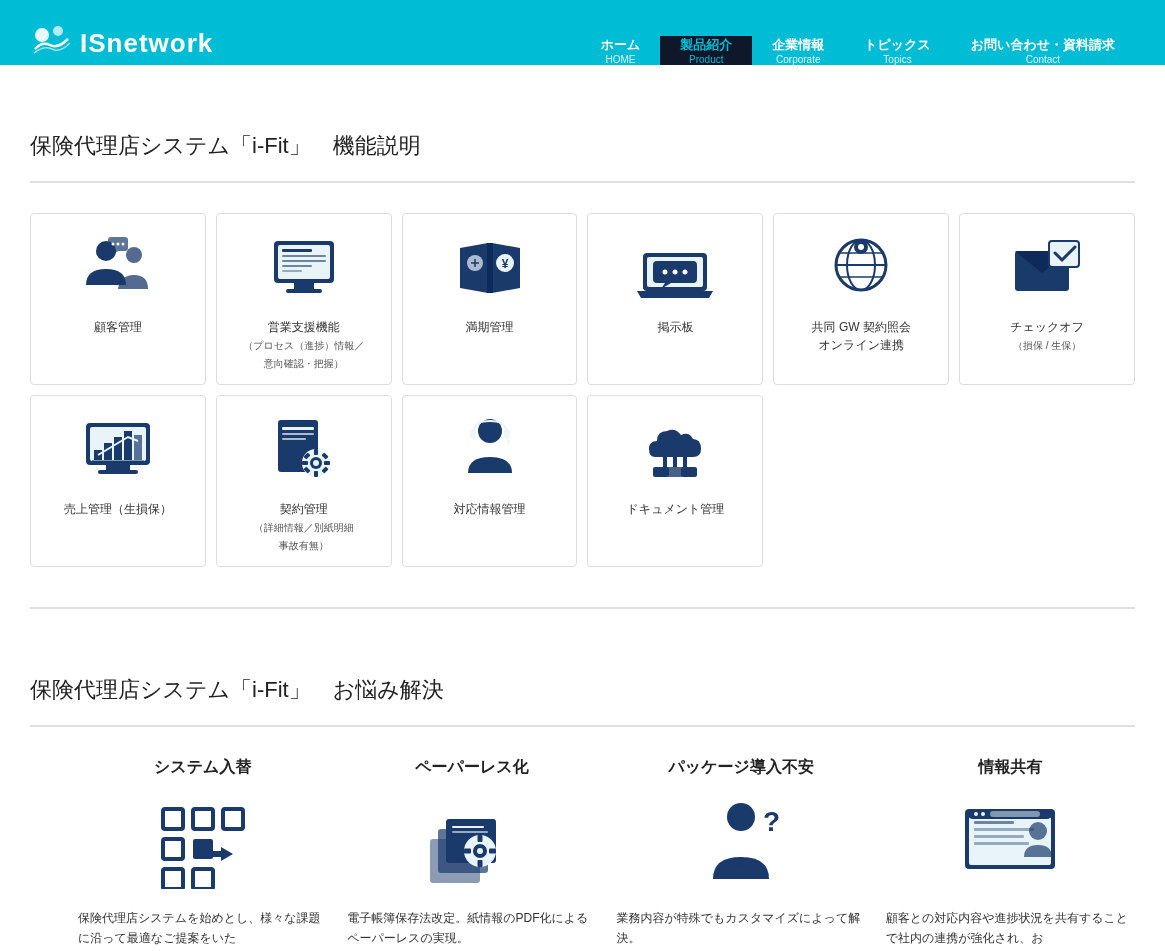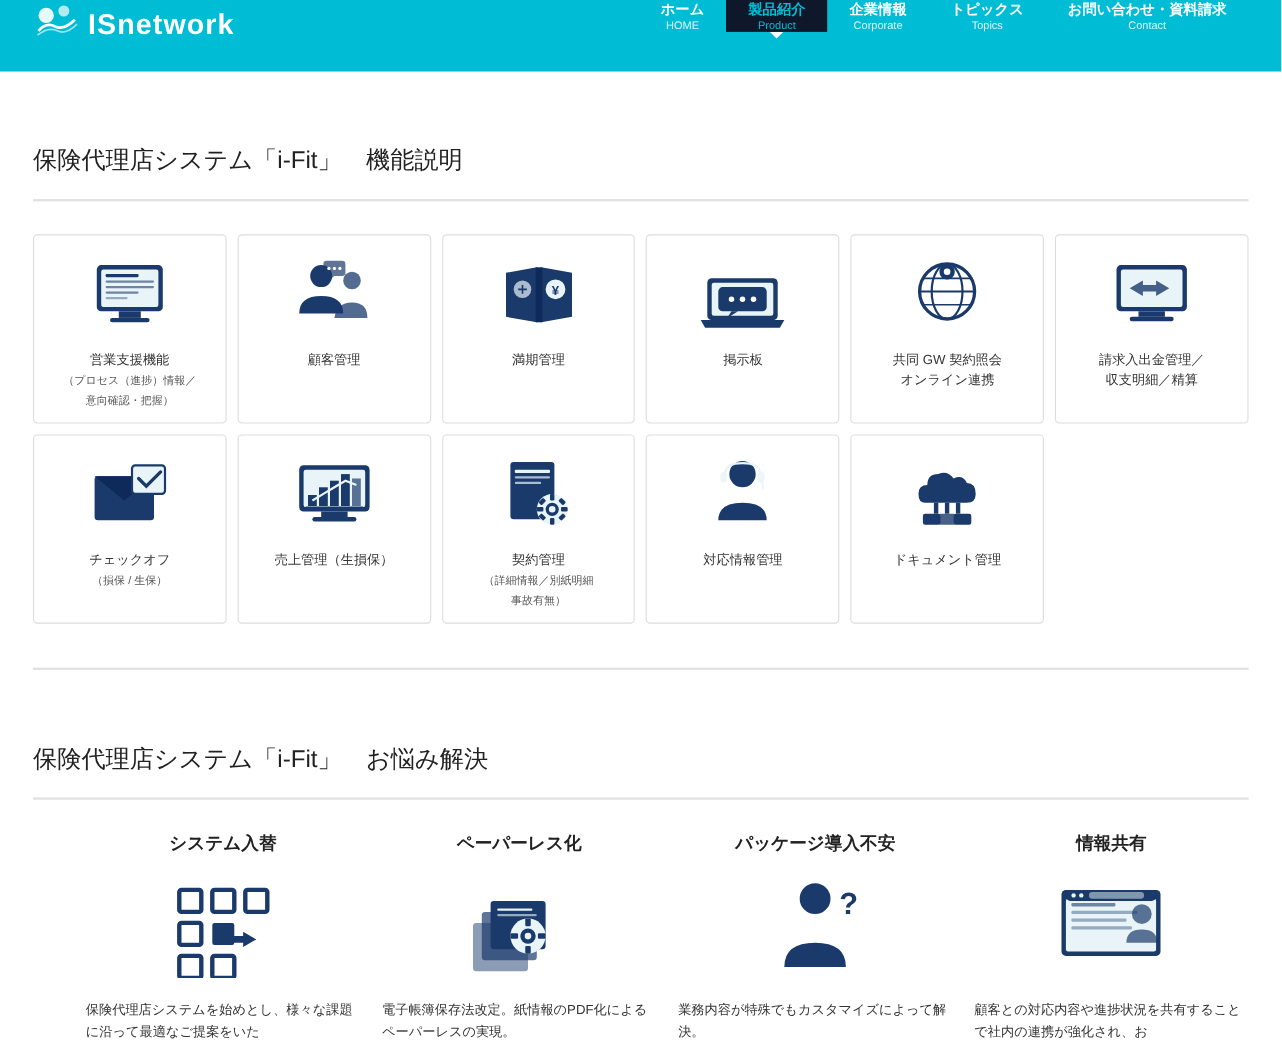--- a/index.html
+++ b/index.html
@@ -3,21 +3,21 @@
   <meta charset="utf-8">
   <style>
     * { box-sizing: border-box; margin: 0; padding: 0; }
     body { font-family: 'Hiragino Kaku Gothic Pro', 'Meiryo', 'MS PGothic', sans-serif; background: #fff; color: #222; font-size: 14px; }
 
     
     #header {
       background: #00bcd4;
       height: 65px;
       display: flex;
-      align-items: flex-start;
+      align-items: flex-end;
       justify-content: space-between;
       padding: 0 30px;
     }
     #logo {
       display: flex;
       align-items: center;
       gap: 6px;
     }
     #logo-icon {
       width: 44px;
@@ -212,20 +212,39 @@
 <div id="main">
 
   <h2 class="section-title">保険代理店システム「i-Fit」　機能説明</h2>
 
   <div class="feature-grid">
 
     <div class="feature-card">
       <div class="feature-icon">
         <svg viewBox="0 0 80 70" xmlns="http://www.w3.org/2000/svg">
 
+          <circle cx="28" cy="18" r="10" fill="#1a3a6b"></circle>
+          <path d="M8 52 Q8 36 28 36 Q48 36 48 52" fill="#1a3a6b"></path>
+          <circle cx="56" cy="22" r="8" fill="#1a3a6b" opacity="0.75"></circle>
+          <path d="M40 56 Q42 42 56 42 Q70 42 70 56" fill="#1a3a6b" opacity="0.75"></path>
+
+          <rect x="30" y="4" width="20" height="14" rx="3" fill="#1a3a6b" opacity="0.7"></rect>
+          <path d="M34 18 L32 24 L40 18Z" fill="#1a3a6b" opacity="0.7"></path>
+          <circle cx="35" cy="11" r="1.5" fill="white"></circle>
+          <circle cx="40" cy="11" r="1.5" fill="white"></circle>
+          <circle cx="45" cy="11" r="1.5" fill="white"></circle>
+        </svg>
+      </div>
+      <div class="feature-label">顧客管理</div>
+    </div>
+
+    <div class="feature-card">
+      <div class="feature-icon">
+        <svg viewBox="0 0 80 70" xmlns="http://www.w3.org/2000/svg">
+
           <rect x="10" y="8" width="60" height="42" rx="4" fill="#1a3a6b"></rect>
           <rect x="14" y="12" width="52" height="34" rx="2" fill="#e8f4f8"></rect>
           <rect x="30" y="50" width="20" height="6" fill="#1a3a6b"></rect>
           <rect x="22" y="56" width="36" height="4" rx="2" fill="#1a3a6b"></rect>
 
           <rect x="18" y="16" width="30" height="3" rx="1" fill="#1a3a6b"></rect>
           <rect x="18" y="22" width="44" height="2" rx="1" fill="#1a3a6b" opacity="0.6"></rect>
           <rect x="18" y="27" width="44" height="2" rx="1" fill="#1a3a6b" opacity="0.6"></rect>
           <rect x="18" y="32" width="30" height="2" rx="1" fill="#1a3a6b" opacity="0.6"></rect>
           <rect x="18" y="37" width="20" height="2" rx="1" fill="#1a3a6b" opacity="0.4"></rect>
@@ -233,39 +252,20 @@
       </div>
       <div class="feature-label">
         営業支援機能<br><span class="sub">（プロセス（進捗）情報／<br>意向確認・把握）</span>
       </div>
     </div>
 
     <div class="feature-card">
       <div class="feature-icon">
         <svg viewBox="0 0 80 70" xmlns="http://www.w3.org/2000/svg">
 
-          <circle cx="28" cy="18" r="10" fill="#1a3a6b"></circle>
-          <path d="M8 52 Q8 36 28 36 Q48 36 48 52" fill="#1a3a6b"></path>
-          <circle cx="56" cy="22" r="8" fill="#1a3a6b" opacity="0.75"></circle>
-          <path d="M40 56 Q42 42 56 42 Q70 42 70 56" fill="#1a3a6b" opacity="0.75"></path>
-
-          <rect x="30" y="4" width="20" height="14" rx="3" fill="#1a3a6b" opacity="0.7"></rect>
-          <path d="M34 18 L32 24 L40 18Z" fill="#1a3a6b" opacity="0.7"></path>
-          <circle cx="35" cy="11" r="1.5" fill="white"></circle>
-          <circle cx="40" cy="11" r="1.5" fill="white"></circle>
-          <circle cx="45" cy="11" r="1.5" fill="white"></circle>
-        </svg>
-      </div>
-      <div class="feature-label">顧客管理</div>
-    </div>
-
-    <div class="feature-card">
-      <div class="feature-icon">
-        <svg viewBox="0 0 80 70" xmlns="http://www.w3.org/2000/svg">
-
           <path d="M10 15 L38 10 L38 60 L10 55Z" fill="#1a3a6b"></path>
           <path d="M70 15 L42 10 L42 60 L70 55Z" fill="#1a3a6b"></path>
           <rect x="37" y="10" width="6" height="50" fill="#0d2a5a"></rect>
 
           <circle cx="55" cy="30" r="10" fill="#e8f4f8" stroke="#1a3a6b" stroke-width="2"></circle>
           <text x="55" y="35" text-anchor="middle" font-size="12" fill="#1a3a6b" font-weight="bold">¥</text>
           <circle cx="25" cy="30" r="8" fill="#e8f4f8" opacity="0.7"></circle>
           <path d="M21 30 L29 30 M25 26 L25 34" stroke="#1a3a6b" stroke-width="1.5"></path>
         </svg>
       </div>
@@ -301,34 +301,20 @@
           <line x1="17" y1="44" x2="63" y2="44" stroke="#1a3a6b" stroke-width="1.5"></line>
 
           <circle cx="40" cy="14" r="7" fill="#1a3a6b"></circle>
           <path d="M40 20 L36 12 Q40 6 44 12Z" fill="#1a3a6b"></path>
           <circle cx="40" cy="14" r="3" fill="white"></circle>
         </svg>
       </div>
       <div class="feature-label">共同 GW 契約照会<br>オンライン連携</div>
     </div>
 
-    <div class="feature-card">
-      <div class="feature-icon">
-        <svg viewBox="0 0 80 70" xmlns="http://www.w3.org/2000/svg">
-
-          <rect x="8" y="8" width="64" height="42" rx="4" fill="#1a3a6b"></rect>
-          <rect x="12" y="12" width="56" height="34" rx="2" fill="#e8f4f8"></rect>
-          <rect x="28" y="50" width="24" height="5" fill="#1a3a6b"></rect>
-          <rect x="20" y="55" width="40" height="4" rx="2" fill="#1a3a6b"></rect>
-
-          <path d="M20 29 L32 22 L32 26 L44 26 L44 22 L56 29 L44 36 L44 32 L32 32 L32 36Z" fill="#1a3a6b" opacity="0.8"></path>
-        </svg>
-      </div>
-      <div class="feature-label">請求入出金管理／<br>収支明細／精算</div>
-    </div>
 
     <div class="feature-card">
       <div class="feature-icon">
         <svg viewBox="0 0 80 70" xmlns="http://www.w3.org/2000/svg">
 
           <rect x="8" y="18" width="54" height="40" rx="3" fill="#1a3a6b"></rect>
           <path d="M8 18 L35 40 L62 18Z" fill="#0d2a5a"></path>
           <rect x="42" y="8" width="30" height="26" rx="3" fill="#e8f4f8" stroke="#1a3a6b" stroke-width="2"></rect>
           <path d="M48 20 L55 27 L68 14" stroke="#1a3a6b" stroke-width="3" fill="none" stroke-linecap="round"></path>
         </svg>

